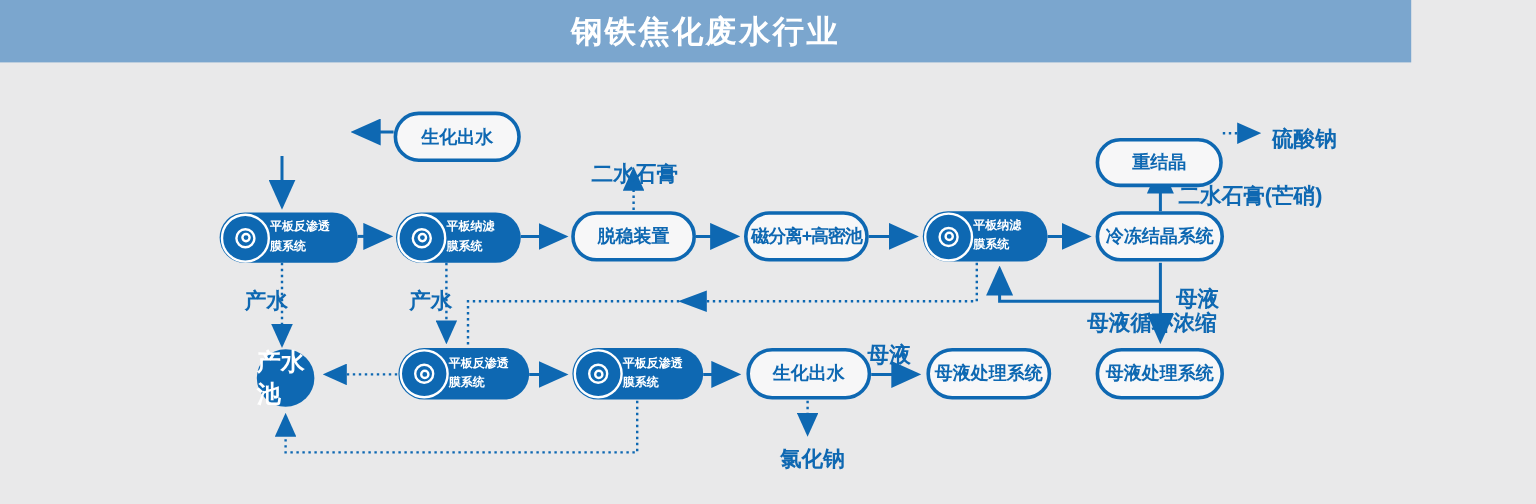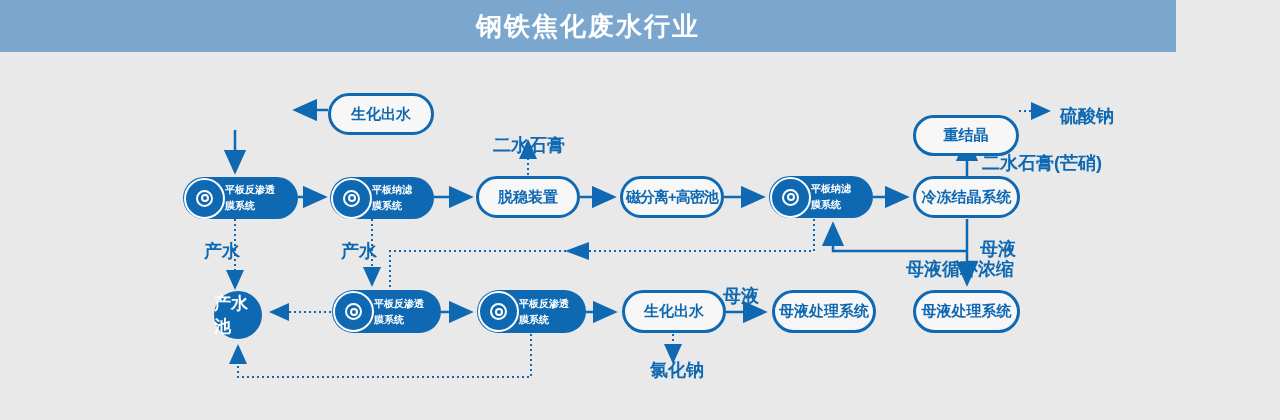--- a/index.html
+++ b/index.html
@@ -26,21 +26,21 @@
   .pill-blue{position:absolute;background:var(--blue);border-radius:22px;
     display:flex;align-items:center;color:#fff;font-weight:bold;}
   .pill-blue .txt{flex:1;text-align:left;font-size:10px;line-height:16px;padding-right:3px;}
   .disc{width:41px;height:41px;border:2.5px solid #fff;border-radius:50%;flex:0 0 auto;
     margin-left:1px;display:flex;align-items:center;justify-content:center;background:var(--blue);}
   .ring{width:17px;height:17px;border:2px solid #fff;border-radius:50%;
     display:flex;align-items:center;justify-content:center;}
   .dot{width:8px;height:8px;border:2px solid #fff;border-radius:50%;}
   .circle-node{position:absolute;background:var(--blue);border-radius:50%;
     display:flex;align-items:center;justify-content:center;color:#fff;
-    font-weight:bold;font-size:17px;}
+    font-weight:bold;font-size:20px;}
   .flow-label{position:absolute;color:var(--blue);font-weight:bold;font-size:18px;white-space:nowrap;}
   .ctr{transform:translateX(-50%);}
 </style>
 </head>
 <body>
 
 <div id="stage">
 
   <div class="header">
     <div class="title">钢铁焦化废水行业</div>
@@ -167,15 +167,15 @@
   </div>
 
   <div class="flow-label ctr" style="left:529px;top:133px;">二水石膏</div>
   <div class="flow-label" style="left:1060px;top:104px;">硫酸钠</div>
   <div class="flow-label" style="left:982px;top:151px;">二水石膏(芒硝)</div>
   <div class="flow-label" style="left:204px;top:239px;">产水</div>
   <div class="flow-label" style="left:341px;top:239px;">产水</div>
   <div class="flow-label" style="left:980px;top:237px;">母液</div>
   <div class="flow-label" style="left:906px;top:257px;">母液循环浓缩</div>
   <div class="flow-label" style="left:723px;top:284px;">母液</div>
-  <div class="flow-label ctr" style="left:677px;top:358px;">氯化钠</div>
+  <div class="flow-label ctr" style="left:677px;top:370px;">氯化钠</div>
 
 </div>
 
 </body></html>

